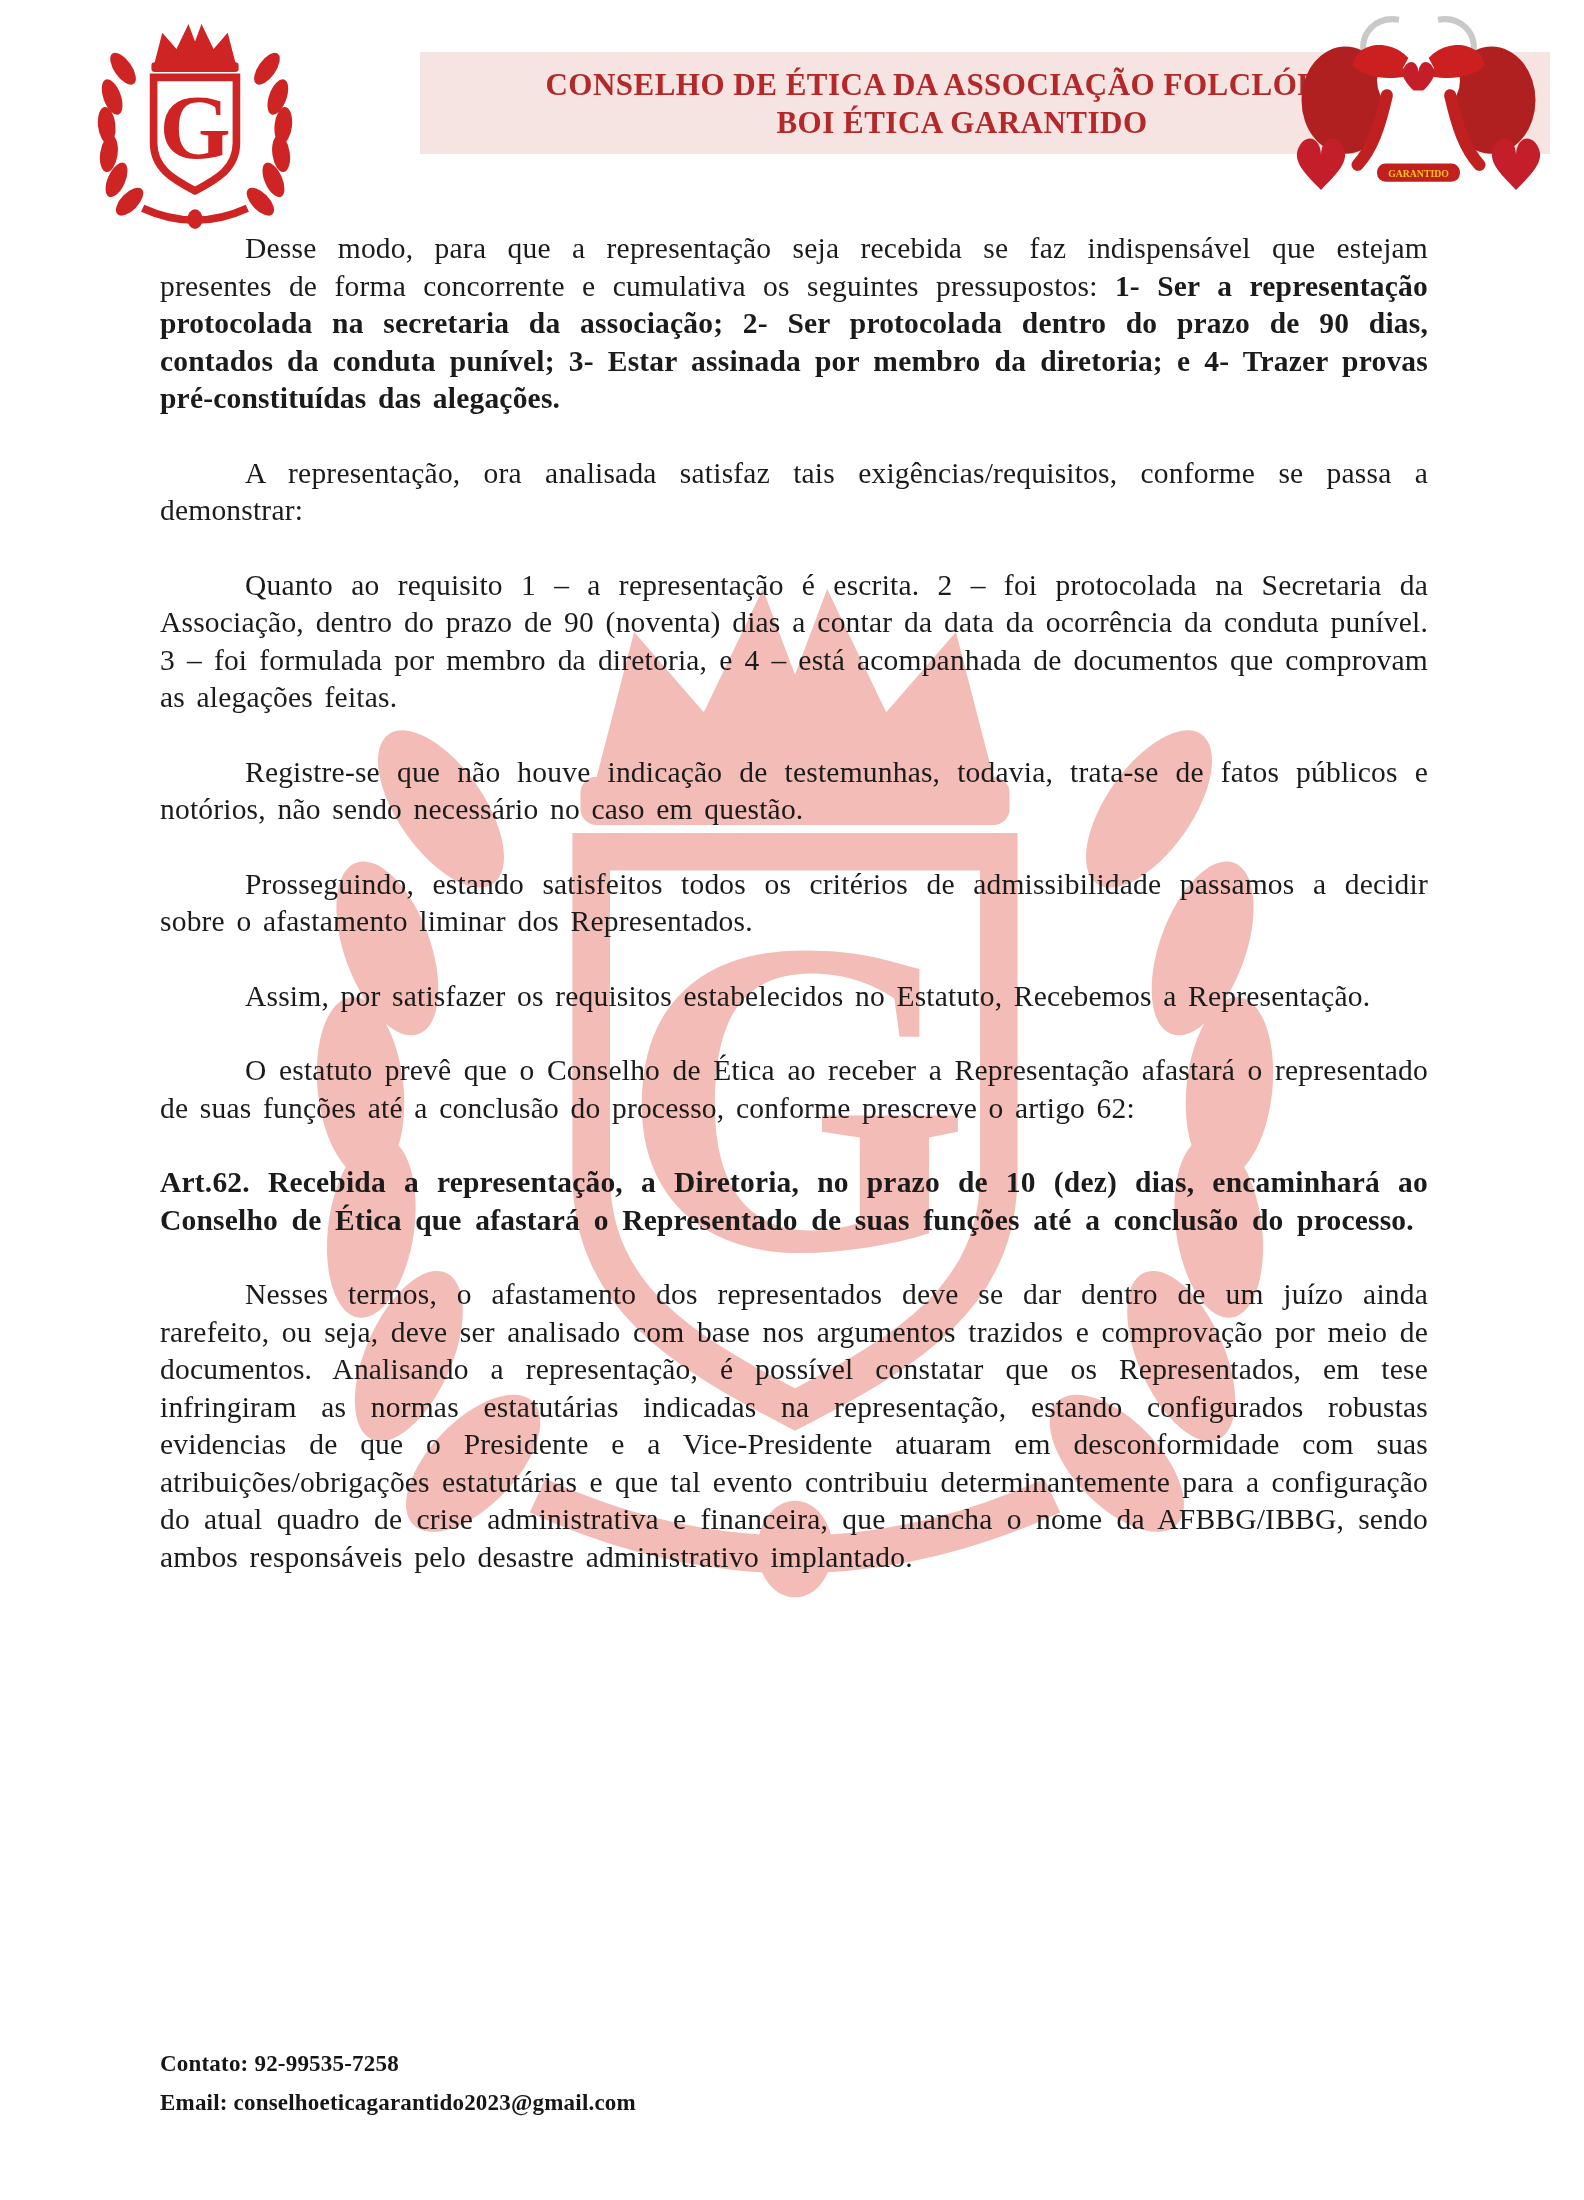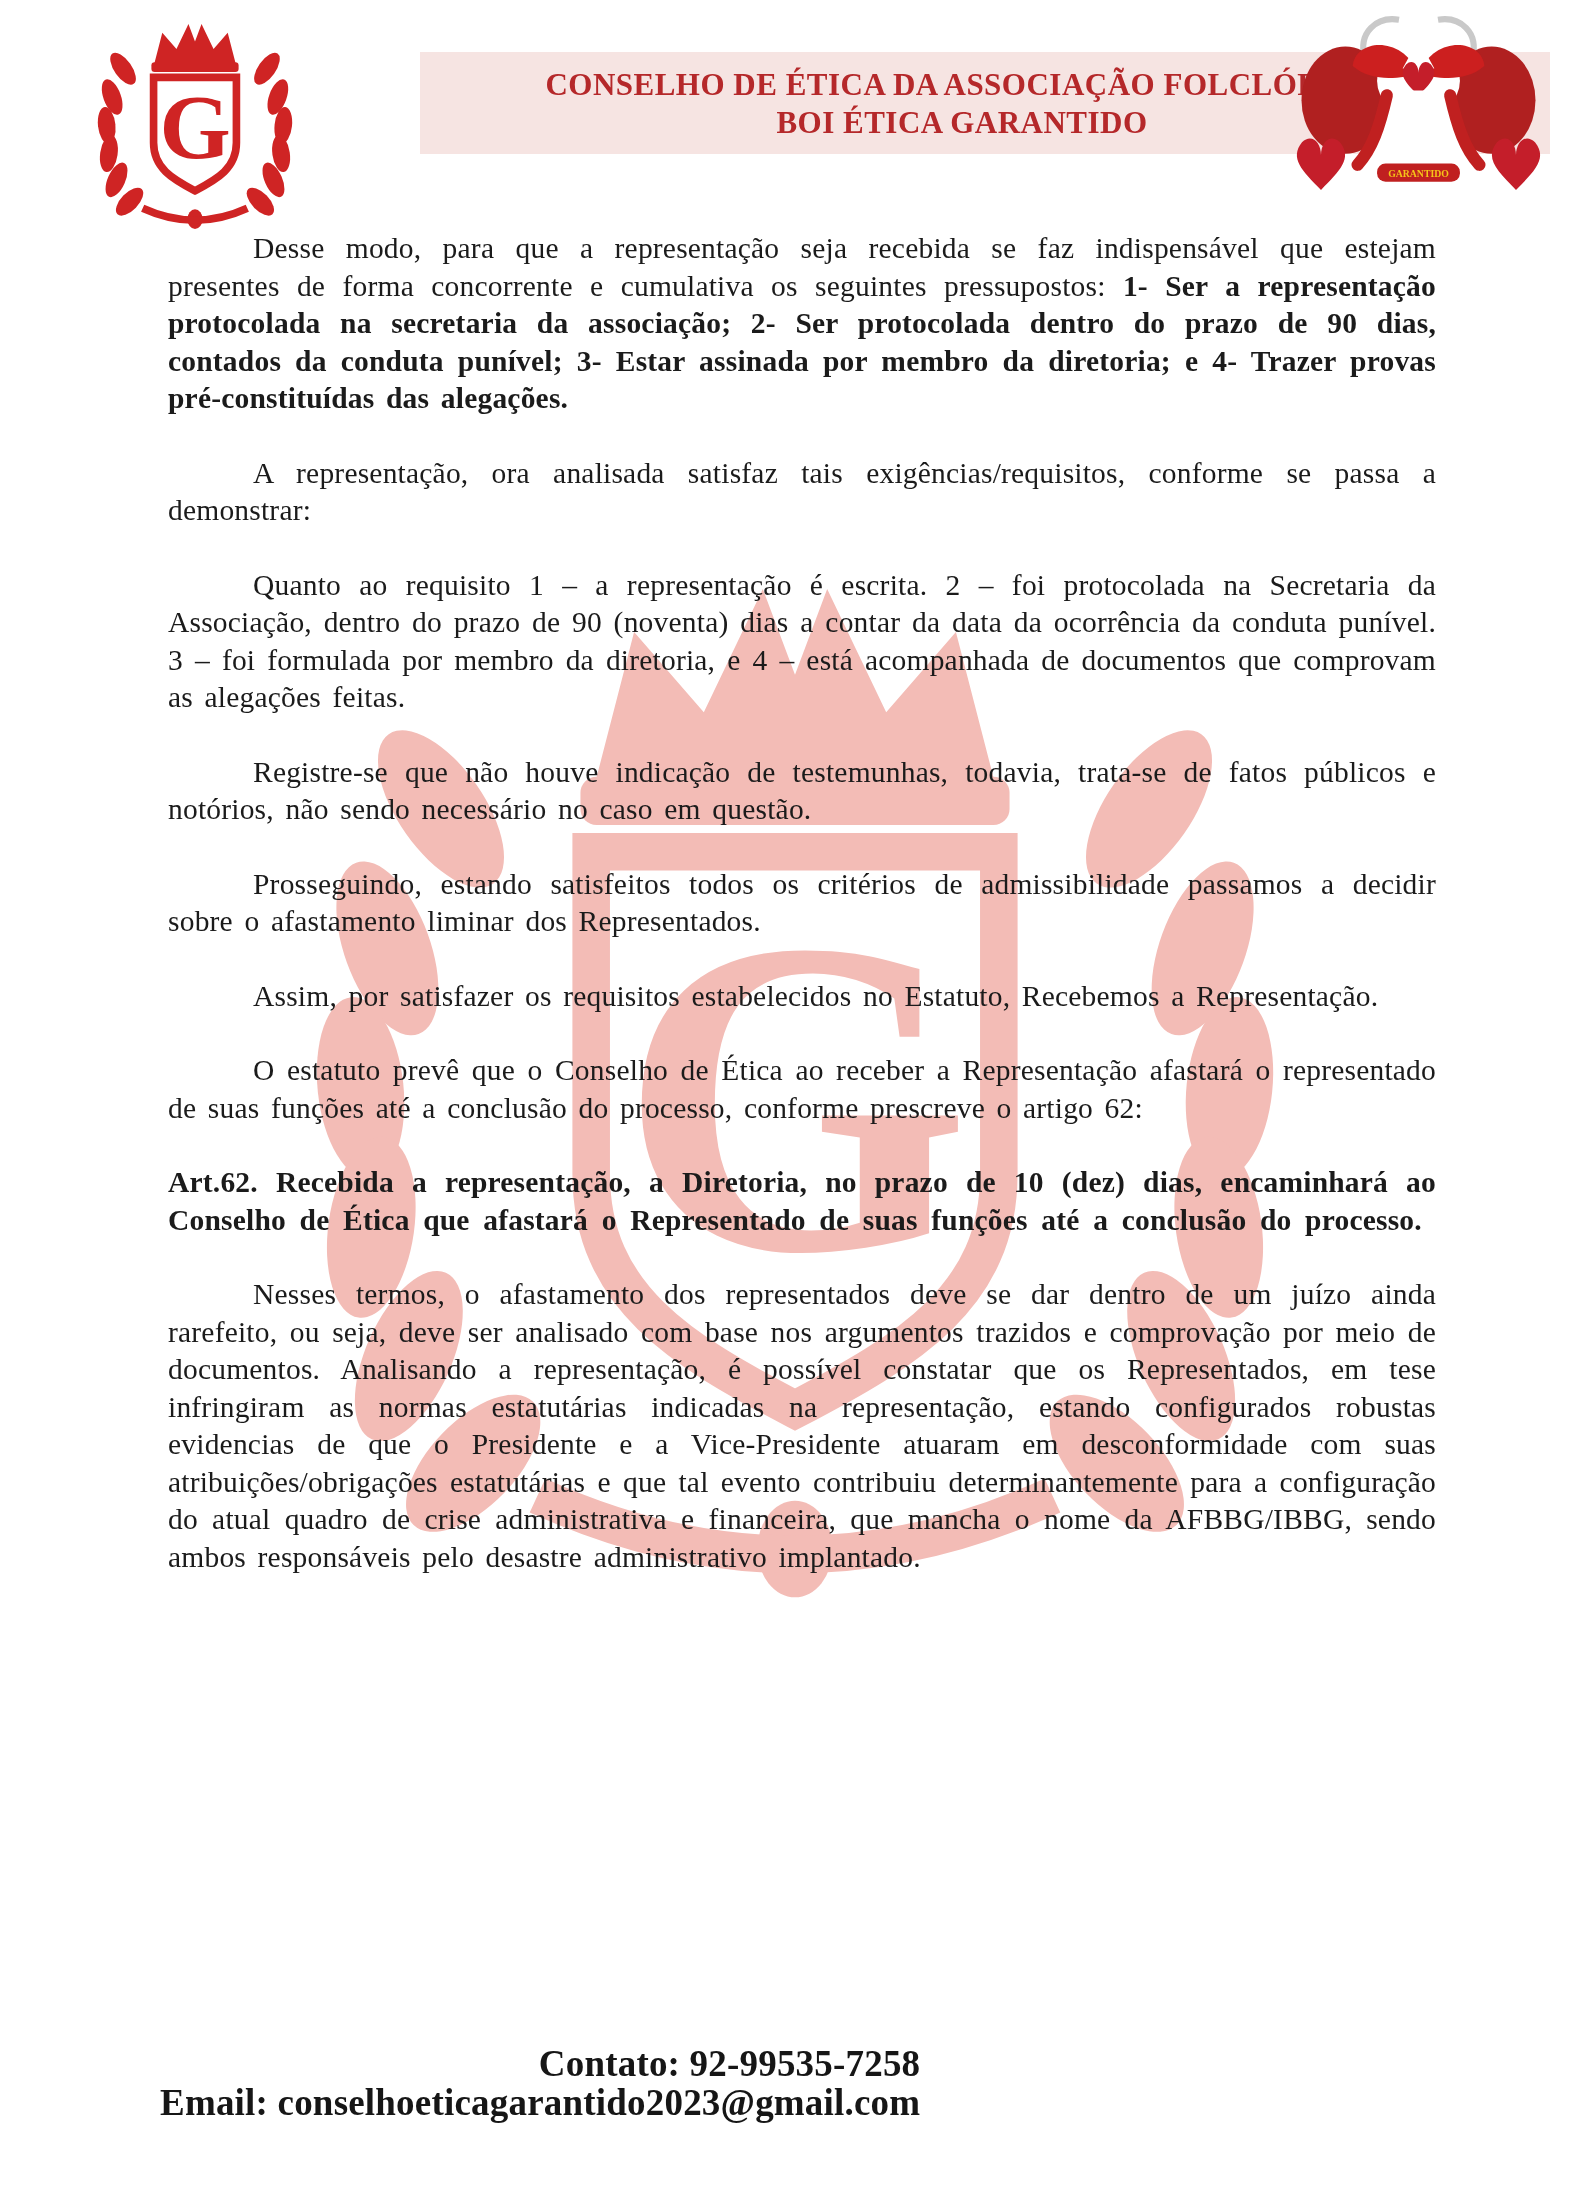--- a/index.html
+++ b/index.html
@@ -17,32 +17,32 @@
   .header{position:absolute;top:0;left:0;right:0;height:235px;z-index:2;}
   .crest-logo{position:absolute;left:70px;top:12px;width:250px;height:218px;color:#cf2424;}
   .bull-logo{position:absolute;right:18px;top:10px;width:295px;height:195px;}
   .title-band{position:absolute;left:420px;top:52px;width:1130px;height:102px;background:#f6e4e2;}
   .title-wrap{
     position:absolute;left:370px;right:30px;top:66px;text-align:center;
     color:#b5282a;font-weight:bold;font-size:31px;line-height:38px;letter-spacing:.5px;
   }
   
   .content{
-    position:absolute;left:168px;top:230px;width:1268px;z-index:2;
+    position:absolute;left:160px;top:230px;width:1268px;z-index:2;
     font-size:29.5px;line-height:37.5px;color:#1b1b1b;word-spacing:4px;letter-spacing:.2px;
   }
   .content p{margin:0 0 37px 0;text-align:justify;text-indent:85px;}
   .content p.quote{
     text-indent:0;font-weight:bold;text-align:justify;word-spacing:6px;
   }
   .b{font-weight:bold;}
   
   .contact{
     position:absolute;left:160px;top:2044px;z-index:2;
-    font-size:37px;line-height:39px;font-weight:bold;color:#161616;letter-spacing:.2px;text-align:right;
+    font-size:23px;line-height:39px;font-weight:bold;color:#161616;letter-spacing:.2px;
   }
   svg{display:block;}
 </style>
 </head>
 <body>
 
 <div class="page">
 
   <svg width="0" height="0" style="position:absolute" aria-hidden="true">
     <defs>

